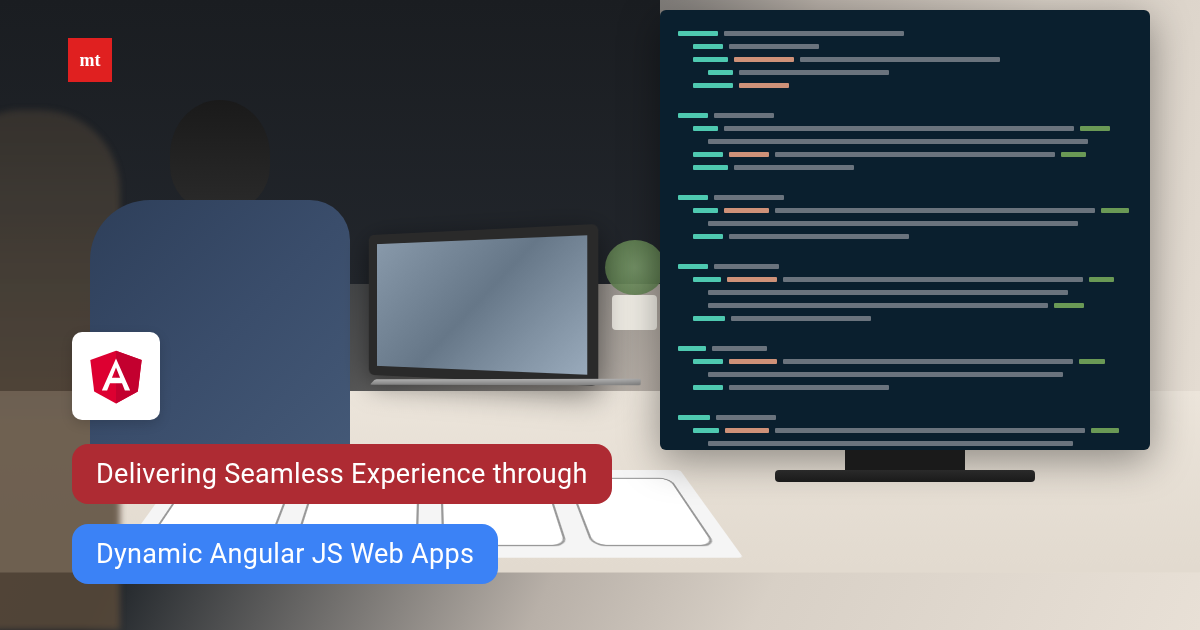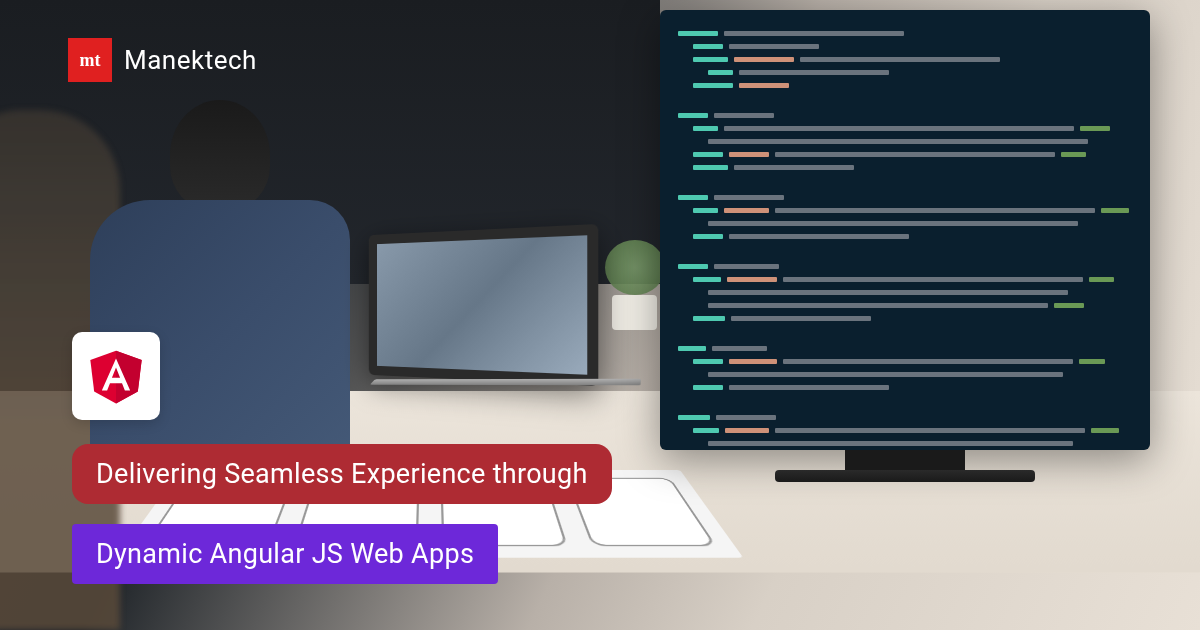--- a/index.html
+++ b/index.html
@@ -240,26 +240,26 @@
       padding: 14px 24px;
       border-radius: 16px;
       z-index: 10;
       letter-spacing: 0.3px;
     }
     
     .headline-2 {
       position: absolute;
       left: 72px;
       top: 524px;
-      background: #6d28d9;
+      background: #3b82f6;
       color: #fff;
       font-size: 27px;
       font-weight: 400;
       padding: 14px 24px;
-      border-radius: 4px;
+      border-radius: 16px;
       z-index: 10;
       letter-spacing: 0.3px;
     }
     
     .plant {
       position: absolute;
       right: 530px;
       top: 240px;
       width: 70px;
       height: 90px;
@@ -439,21 +439,20 @@
     </div>
     <div class="monitor-stand"></div>
     <div class="monitor-base"></div>
   </div>
 </div>
 
 <div class="logo-container">
   <div class="logo-badge">
     <span>mt</span>
   </div>
-  <span class="logo-text">Manektech</span>
 </div>
 
 <div class="angular-badge">
   <svg class="angular-shield" viewBox="0 0 250 250">
     <polygon fill="#dd0031" points="125,20 232,58 216,190 125,240 34,190 18,58"></polygon>
     <polygon fill="#c3002f" points="125,20 125,240 216,190 232,58"></polygon>
     <path fill="#fff" d="M125,52 L66,185 h22 l12-30 h50 l12,30 h22 L125,52 z M125,90 l17,42 h-34 l17-42 z"></path>
   </svg>
 </div>
 

